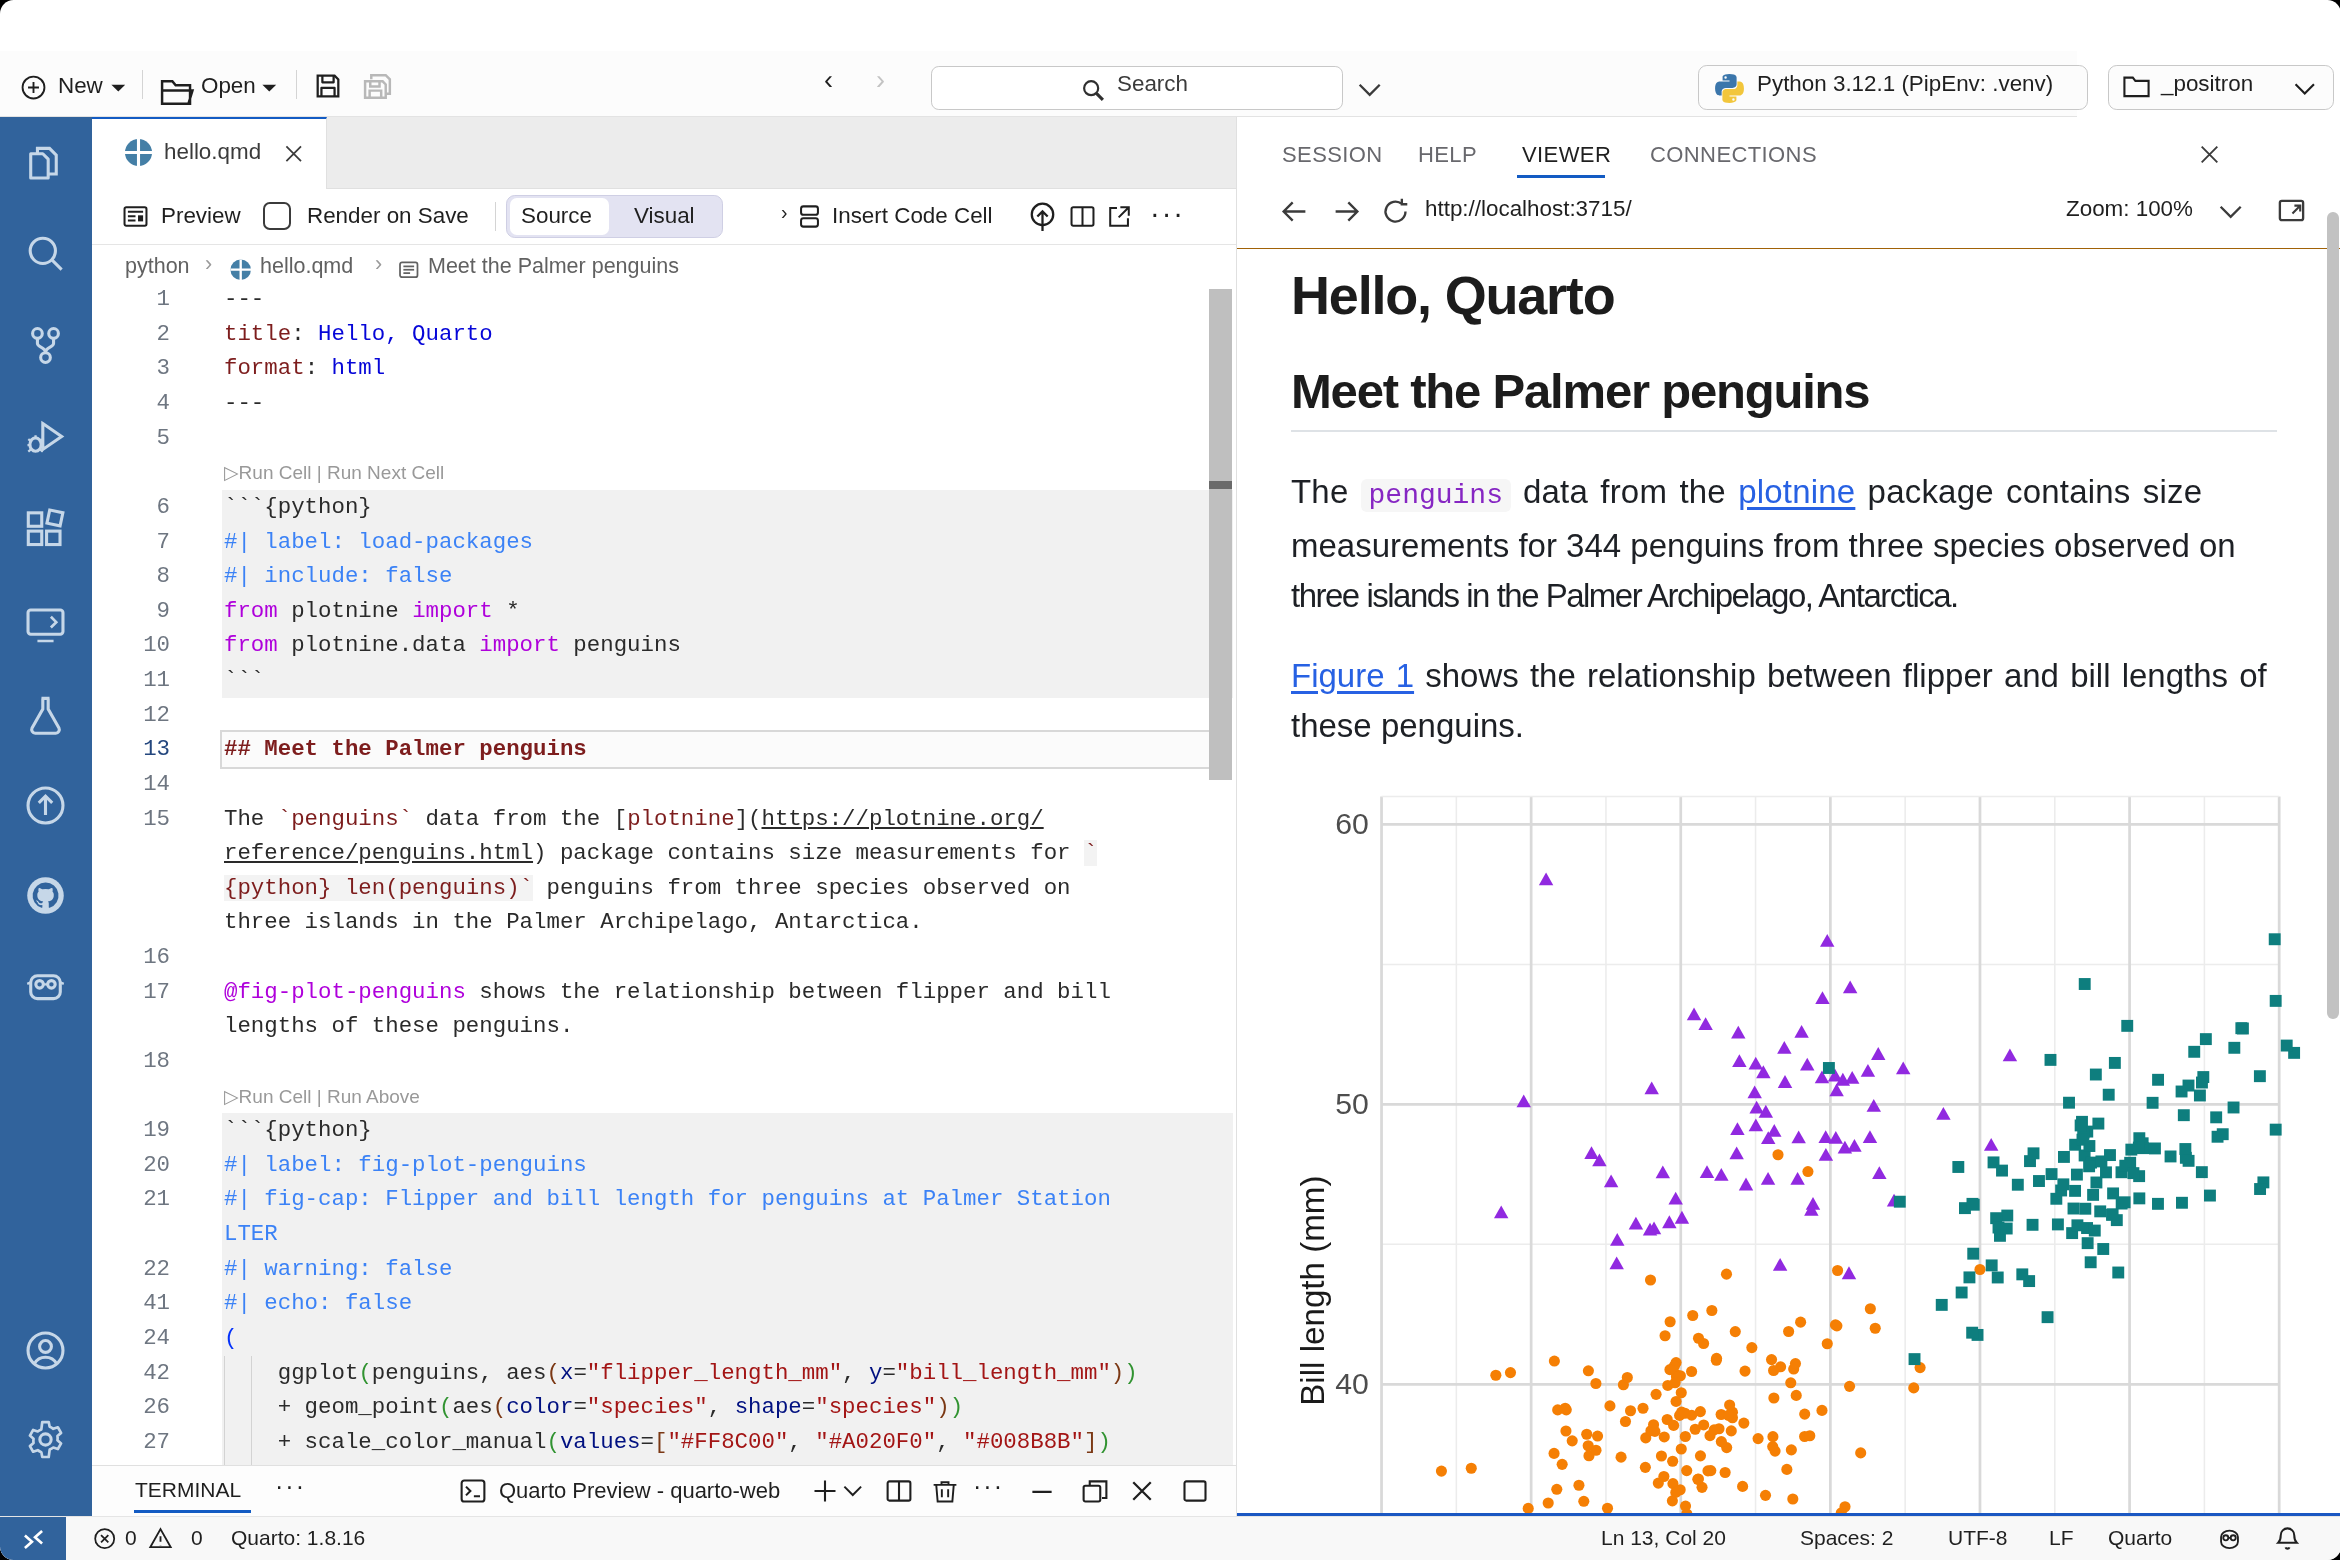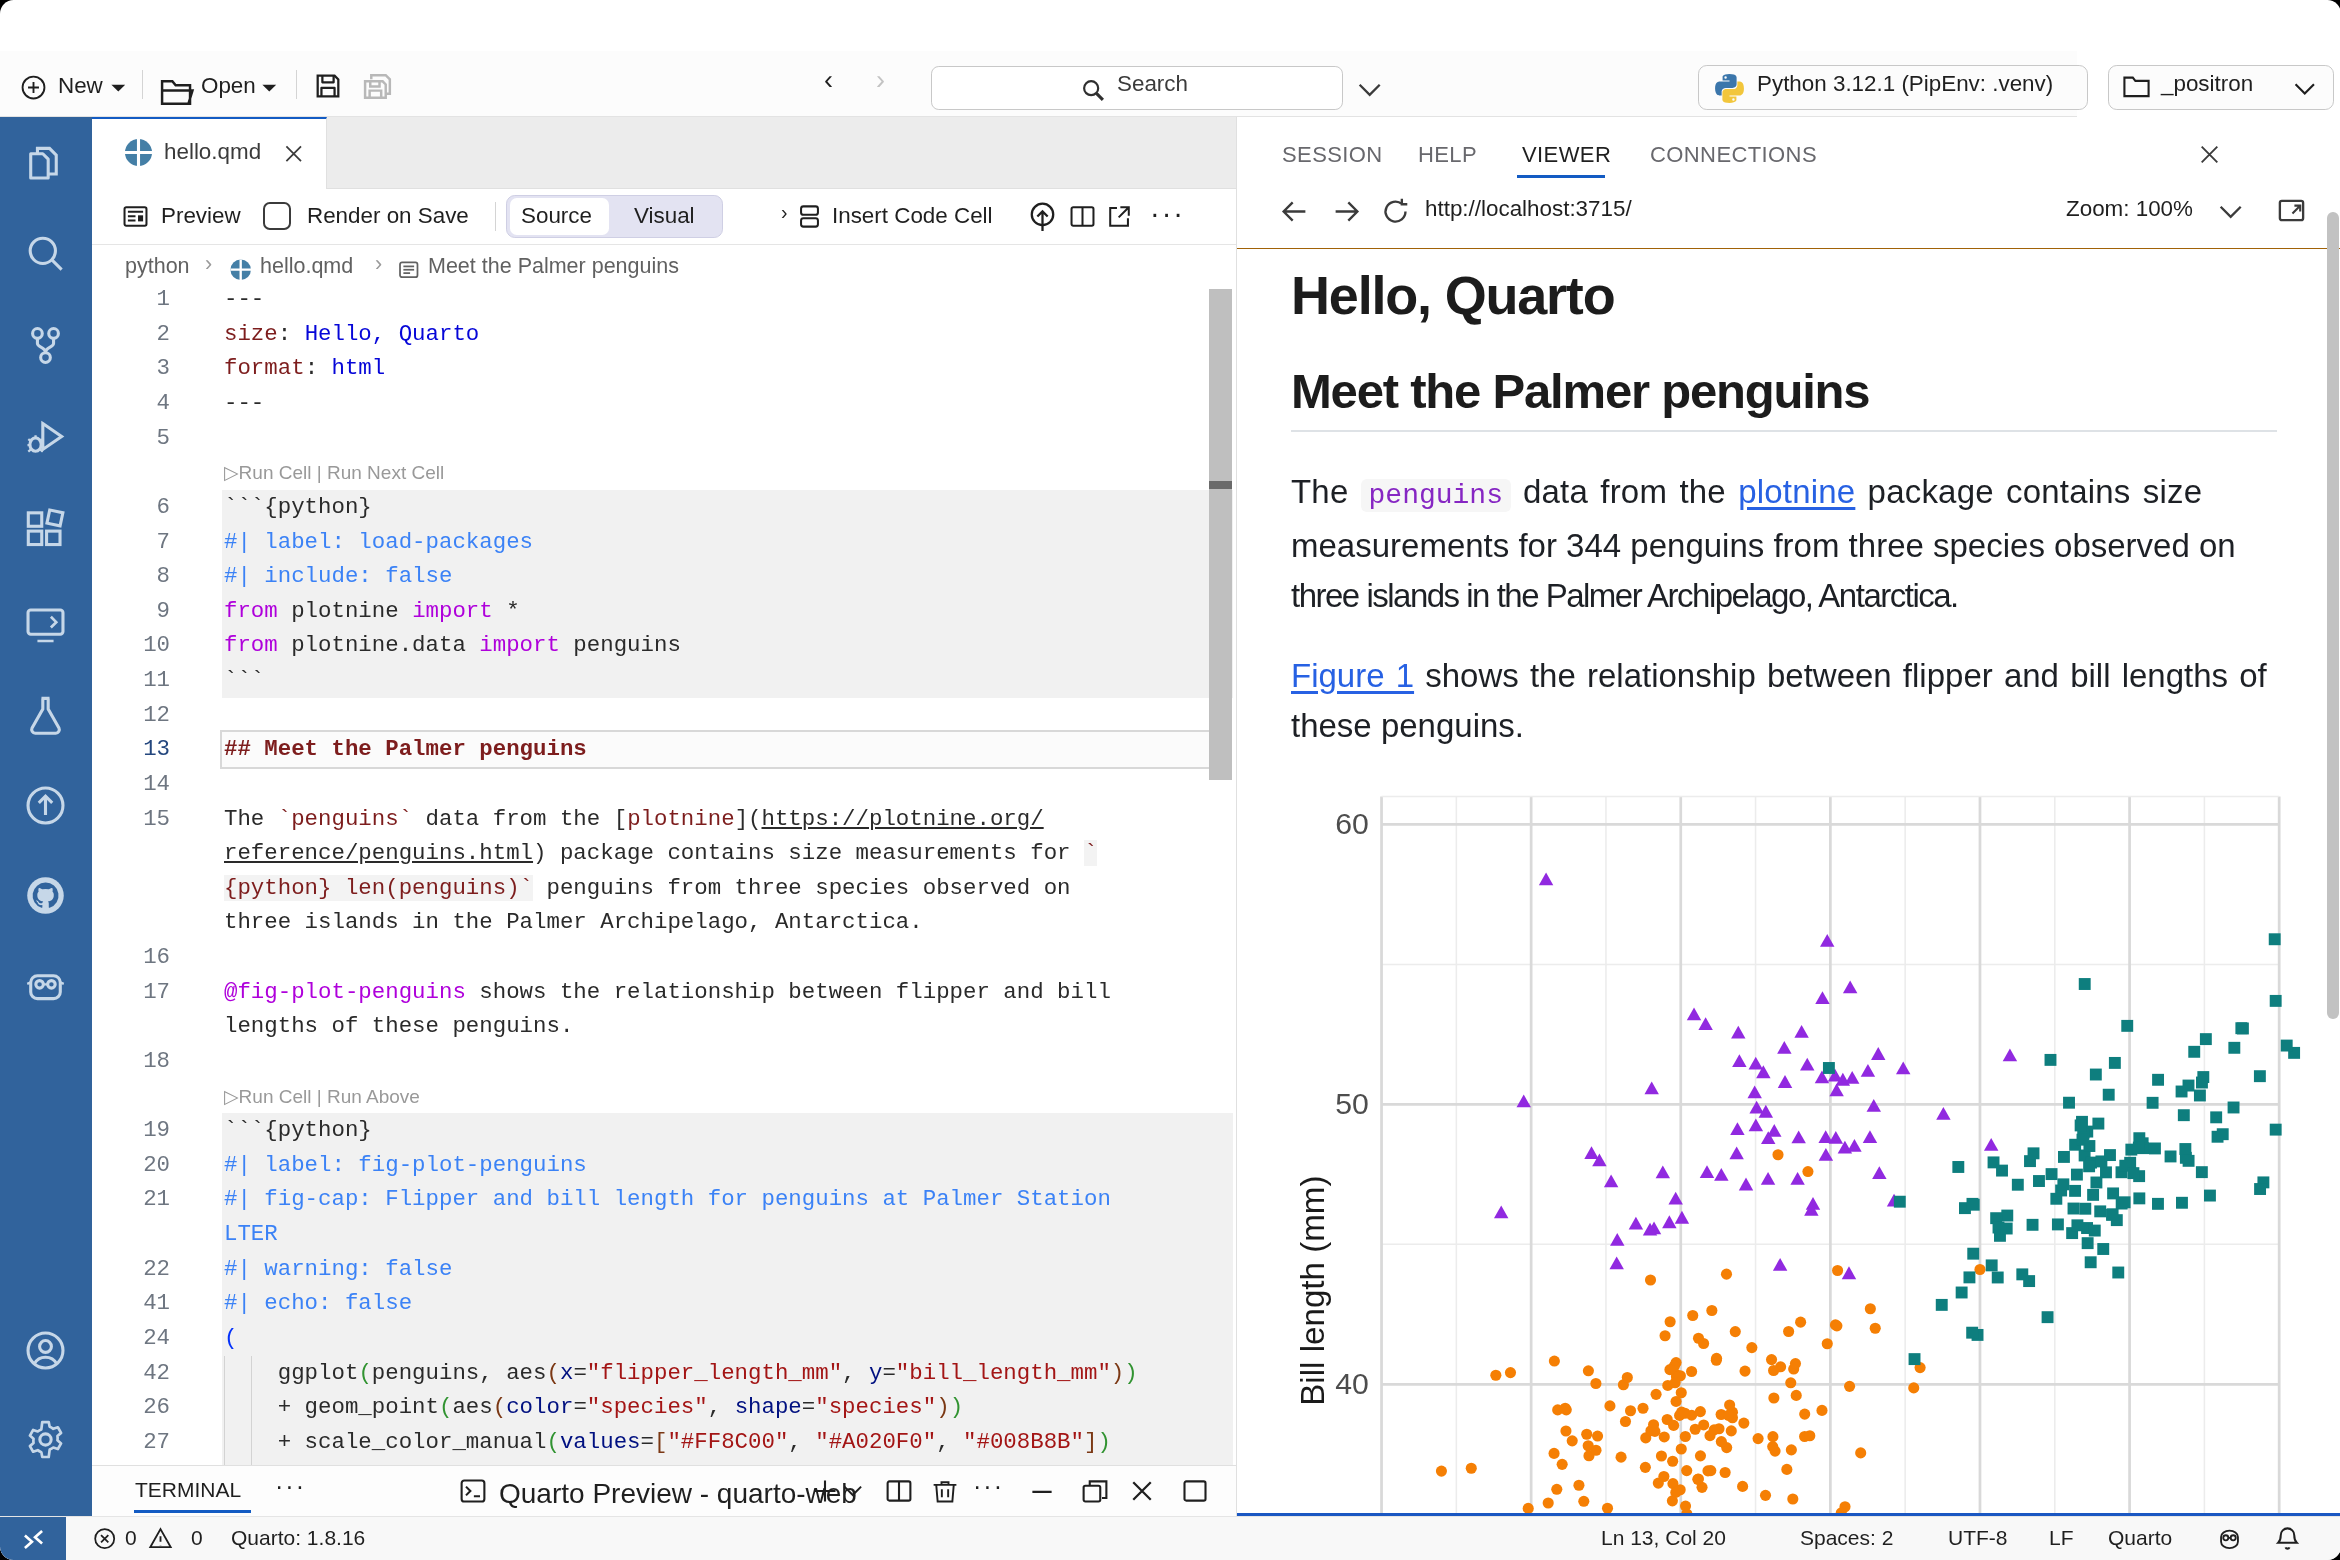--- a/index.html
+++ b/index.html
@@ -252,21 +252,21 @@
 <div id="editor" class="abs">
   <div id="edlines">
 <div class="abs cellbg" style="top:206px;height:208px"></div>
 <div class="abs cellbg" style="top:829px;height:352px"></div>
 <div class="abs" style="left:128px;top:446px;width:1003px;height:39px;background:#fbfbfb;border:2px solid #d8d8d8"></div>
 <div class="abs" style="left:132px;top:1072px;width:1px;height:109px;background:#d3d3d3"></div>
 <div class="abs" style="left:159px;top:1072px;width:1px;height:109px;background:#d3d3d3"></div>
 <div class="ln row" style="left:0px;top:-1.8px">1</div>
 <div class="cl row" style="top:-1.8px">---</div>
 <div class="ln row" style="left:0px;top:33px">2</div>
-<div class="cl row" style="top:33px"><span class="mk">size</span>: <span class="vl">Hello, Quarto</span></div>
+<div class="cl row" style="top:33px"><span class="mk">title</span>: <span class="vl">Hello, Quarto</span></div>
 <div class="ln row" style="left:0px;top:67px">3</div>
 <div class="cl row" style="top:67px"><span class="mk">format</span>: <span class="vl">html</span></div>
 <div class="ln row" style="left:0px;top:102px">4</div>
 <div class="cl row" style="top:102px">---</div>
 <div class="ln row" style="left:0px;top:137px">5</div>
 <div class="lens row" style="top:171px">▷Run Cell | Run Next Cell</div>
 <div class="ln row" style="left:0px;top:206px">6</div>
 <div class="cl row" style="top:206px">```{python}</div>
 <div class="ln row" style="left:0px;top:241px">7</div>
 <div class="cl row" style="top:241px"><span class="cm">#| label: load-packages</span></div>
@@ -318,21 +318,21 @@
 <div class="abs" style="left:1209px;top:481px;width:23.4px;height:7.8px;background:#6a6a6a"></div>
 
 <div id="termbar" class="abs">
   <div class="abs" style="left:43px;top:11.7px;font-size:21px;color:#1f1f1f">TERMINAL</div>
   <div class="abs" style="left:42px;top:44px;width:117px;height:2.9px;background:#135bc3"></div>
   <div class="abs" style="left:183px;top:5.9px;font-size:25px;color:#1f1f1f;letter-spacing:2px">···</div>
   <svg class="abs" style="left:367px;top:10.7px" width="28" height="28" viewBox="0 0 16 16" fill="none" stroke="#1f1f1f" stroke-width="1.2">
         <rect x="1.5" y="2" width="13" height="12" rx="1.5"></rect>
         <path d="M4 5.5l2.5 2.5L4 10.5 M8.5 11h3.5"></path>
       </svg>
-  <div class="abs" style="left:407px;top:11.7px;font-size:28px;color:#1f1f1f">Quarto Preview - quarto-web</div>
+  <div class="abs" style="left:407px;top:11.7px;font-size:22px;color:#1f1f1f">Quarto Preview - quarto-web</div>
   <svg class="abs" style="left:719px;top:10.7px" width="28" height="28" viewBox="0 0 16 16" stroke="#1f1f1f" stroke-width="1.2">
         <path d="M8 2v12M2 8h12"></path>
       </svg>
   <svg class="abs" style="left:751px;top:17.6px" width="19.5" height="13.7" viewBox="0 0 14 9" fill="none" stroke="#1f1f1f" stroke-width="1.4">
         <path d="M1 1.5l6 6 6-6"></path>
       </svg>
   <svg class="abs" style="left:793px;top:10.7px" width="28" height="28" viewBox="0 0 16 16" fill="none" stroke="#1f1f1f" stroke-width="1.2">
         <rect x="1.5" y="2.5" width="13" height="11" rx="1"></rect>
         <line x1="8" y1="2.5" x2="8" y2="13.5"></line>
       </svg>

